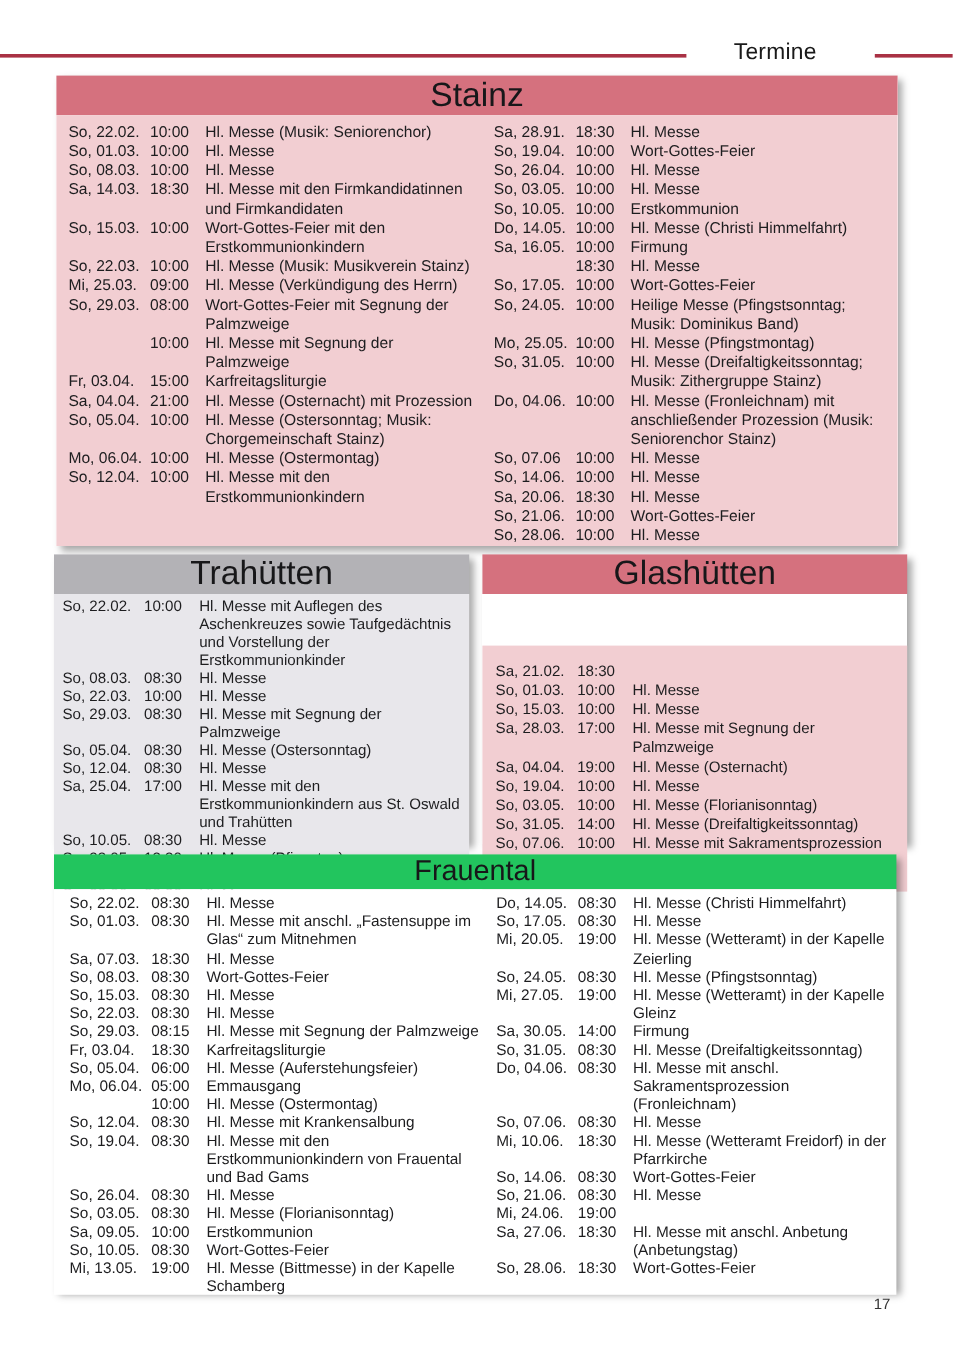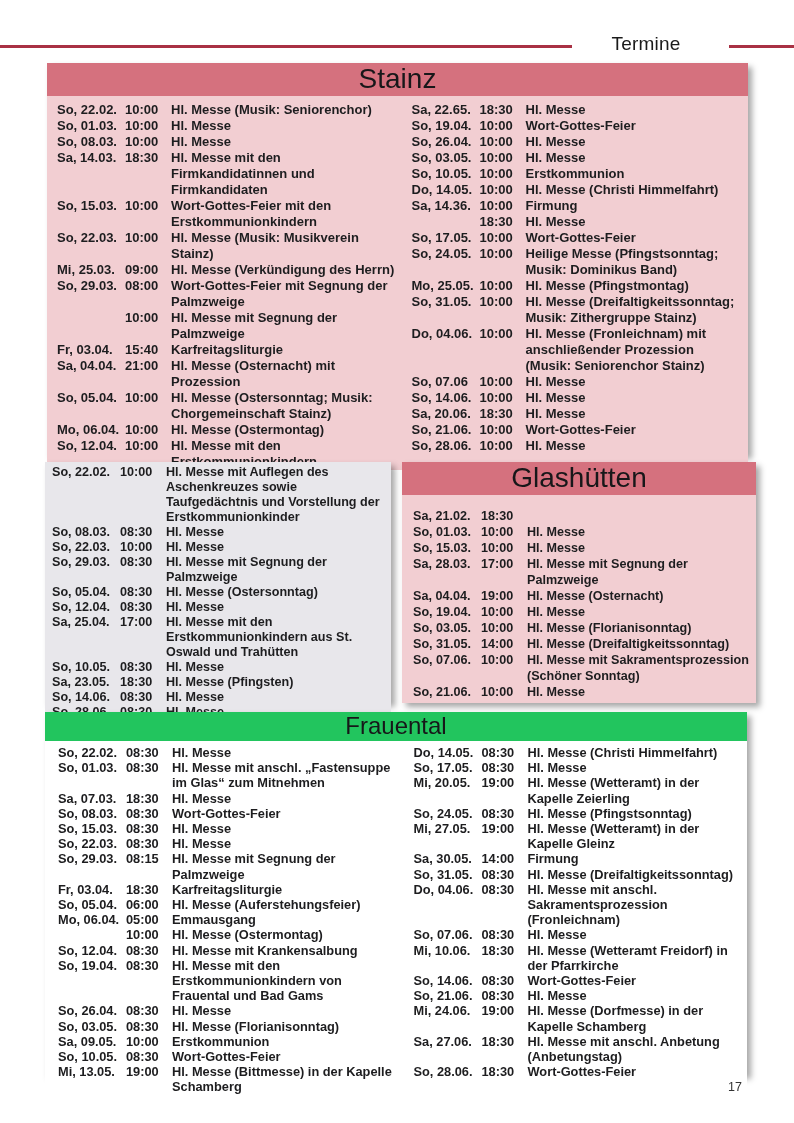--- a/index.html
+++ b/index.html
@@ -18,32 +18,32 @@
     letter-spacing:0.2px;
   }
   .box {
     position:absolute; display:flex; flex-direction:column;
     box-shadow:4px 4px 6px rgba(0,0,0,0.35);
   }
   .box-header {
     text-align:center; font-weight:400; color:#171719;
     line-height:1.15; flex:0 0 auto;
   }
-  .box-body { flex:1 1 auto; display:flex; align-items:flex-start;font-weight:bold; }
+  .box-body { flex:1 1 auto; display:flex; align-items:flex-start; }
   .col { flex:1 1 50%; min-width:0; }
   .row {
     display:grid; grid-template-columns:66px 44px 1fr; column-gap:2px;
     align-items:start;
   }
   .date, .time { white-space:nowrap; }
 
   
   #sec-stainz      { left:47px;  top:63px;  width:701px; height:392px; }
   #sec-trahuetten  { left:45px;  top:462px; width:346px; height:241px; }
-  #sec-glashuetten { left:402px; top:462px; width:354px; height:241px; }
+  #sec-glashuetten { left:402px; top:462px; width:354px; height:241px;gap:43px; }
   #sec-frauental   { left:45px;  top:712px; width:702px; height:363px; }
 
   .rose .box-header { background:#d5717e; }
   .rose .box-body   { background:#f2ced2; }
   .gray .box-header { background:#b3b2b6; }
   .gray .box-body   { background:#e8e7eb; }
   .red  .box-header { background:#22c55e; }
   .red  .box-body   { background:#ffffff; }
 
   #sec-stainz .box-header,
@@ -122,21 +122,21 @@
             <span class="time">08:00</span>
             <span class="text">Wort-Gottes-Feier mit Segnung der Palmzweige</span>
           </div>
           <div class="row">
             <span class="date"></span>
             <span class="time">10:00</span>
             <span class="text">Hl. Messe mit Segnung der Palmzweige</span>
           </div>
           <div class="row">
             <span class="date">Fr, 03.04.</span>
-            <span class="time">15:40</span>
+            <span class="time">15:00</span>
             <span class="text">Karfreitagsliturgie</span>
           </div>
           <div class="row">
             <span class="date">Sa, 04.04.</span>
             <span class="time">21:00</span>
             <span class="text">Hl. Messe (Osternacht) mit Prozession</span>
           </div>
           <div class="row">
             <span class="date">So, 05.04.</span>
             <span class="time">10:00</span>
@@ -148,21 +148,21 @@
             <span class="text">Hl. Messe (Ostermontag)</span>
           </div>
           <div class="row">
             <span class="date">So, 12.04.</span>
             <span class="time">10:00</span>
             <span class="text">Hl. Messe mit den Erstkommunionkindern</span>
           </div>
         </div>
         <div class="col">
           <div class="row">
-            <span class="date">Sa, 22.65.</span>
+            <span class="date">Sa, 28.91.</span>
             <span class="time">18:30</span>
             <span class="text">Hl. Messe</span>
           </div>
           <div class="row">
             <span class="date">So, 19.04.</span>
             <span class="time">10:00</span>
             <span class="text">Wort-Gottes-Feier</span>
           </div>
           <div class="row">
             <span class="date">So, 26.04.</span>
@@ -178,21 +178,21 @@
             <span class="date">So, 10.05.</span>
             <span class="time">10:00</span>
             <span class="text">Erstkommunion</span>
           </div>
           <div class="row">
             <span class="date">Do, 14.05.</span>
             <span class="time">10:00</span>
             <span class="text">Hl. Messe (Christi Himmelfahrt)</span>
           </div>
           <div class="row">
-            <span class="date">Sa, 14.36.</span>
+            <span class="date">Sa, 16.05.</span>
             <span class="time">10:00</span>
             <span class="text">Firmung</span>
           </div>
           <div class="row">
             <span class="date"></span>
             <span class="time">18:30</span>
             <span class="text">Hl. Messe</span>
           </div>
           <div class="row">
             <span class="date">So, 17.05.</span>
@@ -241,20 +241,21 @@
           </div>
           <div class="row">
             <span class="date">So, 28.06.</span>
             <span class="time">10:00</span>
             <span class="text">Hl. Messe</span>
           </div>
         </div>
       </div>
     </section>
     <section class="box gray" id="sec-trahuetten">
+      <div class="box-header">Trahütten</div>
       <div class="box-body">
         <div class="col">
           <div class="row">
             <span class="date">So, 22.02.</span>
             <span class="time">10:00</span>
             <span class="text">Hl. Messe mit Auflegen des Aschenkreuzes sowie Taufgedächtnis und Vorstellung der Erstkommunionkinder</span>
           </div>
           <div class="row">
             <span class="date">So, 08.03.</span>
             <span class="time">08:30</span>
@@ -516,21 +517,20 @@
             <span class="text">Wort-Gottes-Feier</span>
           </div>
           <div class="row">
             <span class="date">So, 21.06.</span>
             <span class="time">08:30</span>
             <span class="text">Hl. Messe</span>
           </div>
           <div class="row">
             <span class="date">Mi, 24.06.</span>
             <span class="time">19:00</span>
-            <span class="text">Hl. Messe (Dorfmesse) in der Kapelle Schamberg</span>
           </div>
           <div class="row">
             <span class="date">Sa, 27.06.</span>
             <span class="time">18:30</span>
             <span class="text">Hl. Messe mit anschl. Anbetung (Anbetungstag)</span>
           </div>
           <div class="row">
             <span class="date">So, 28.06.</span>
             <span class="time">18:30</span>
             <span class="text">Wort-Gottes-Feier</span>

